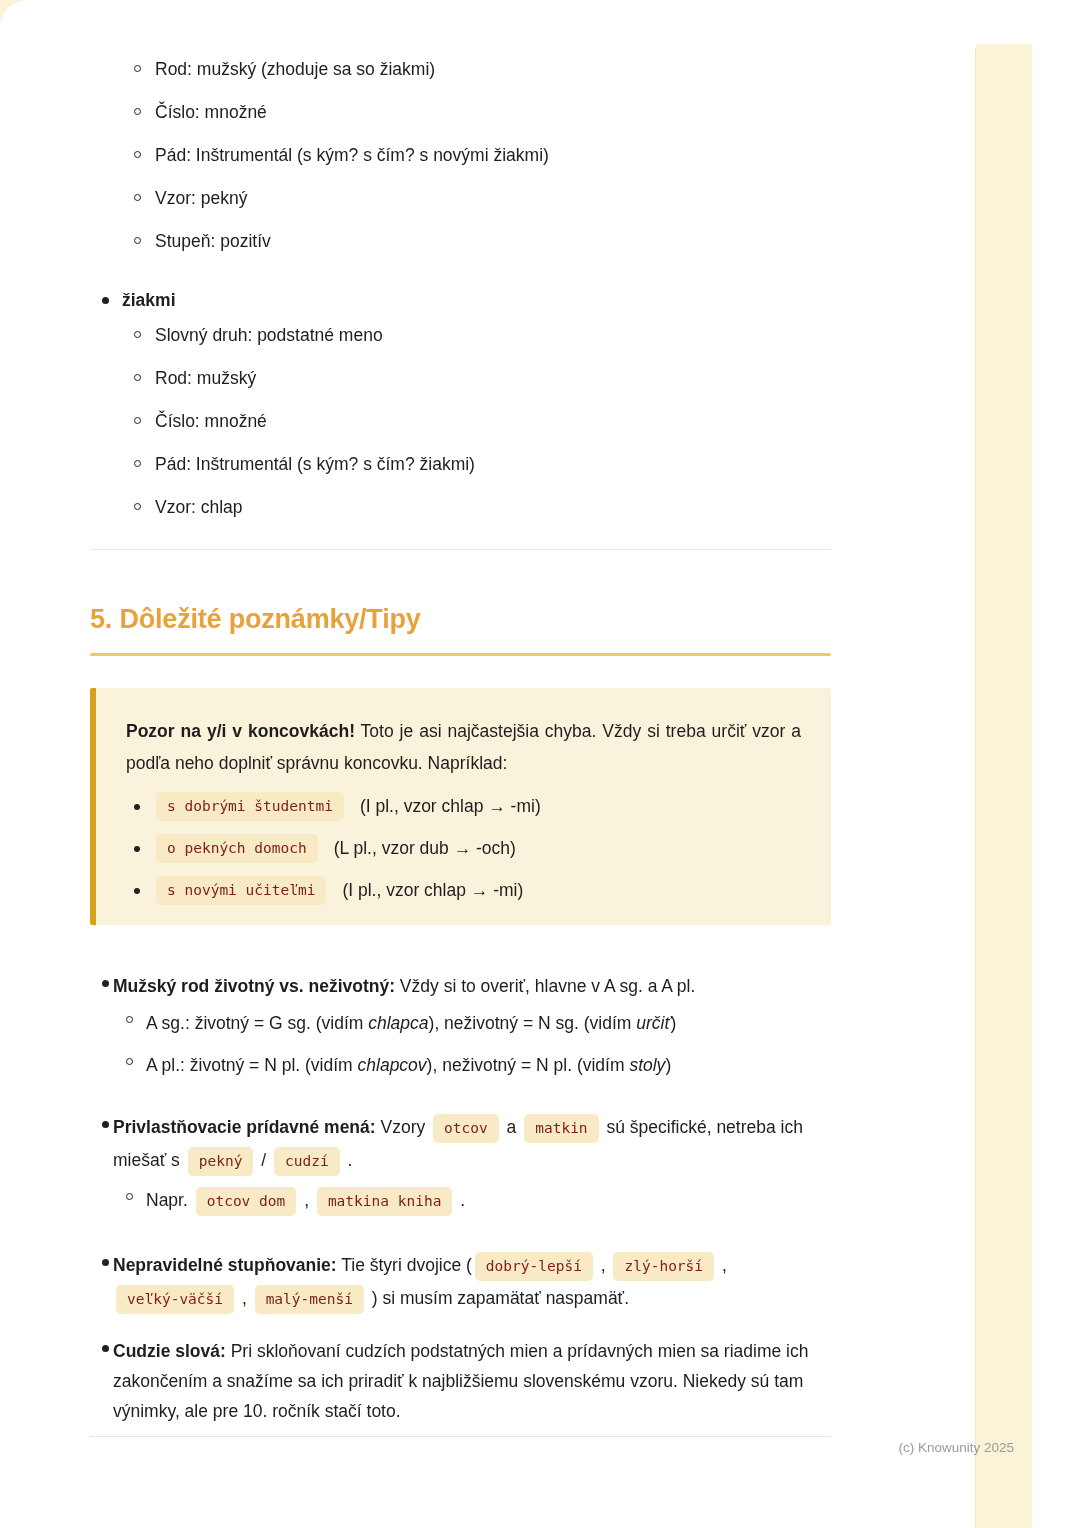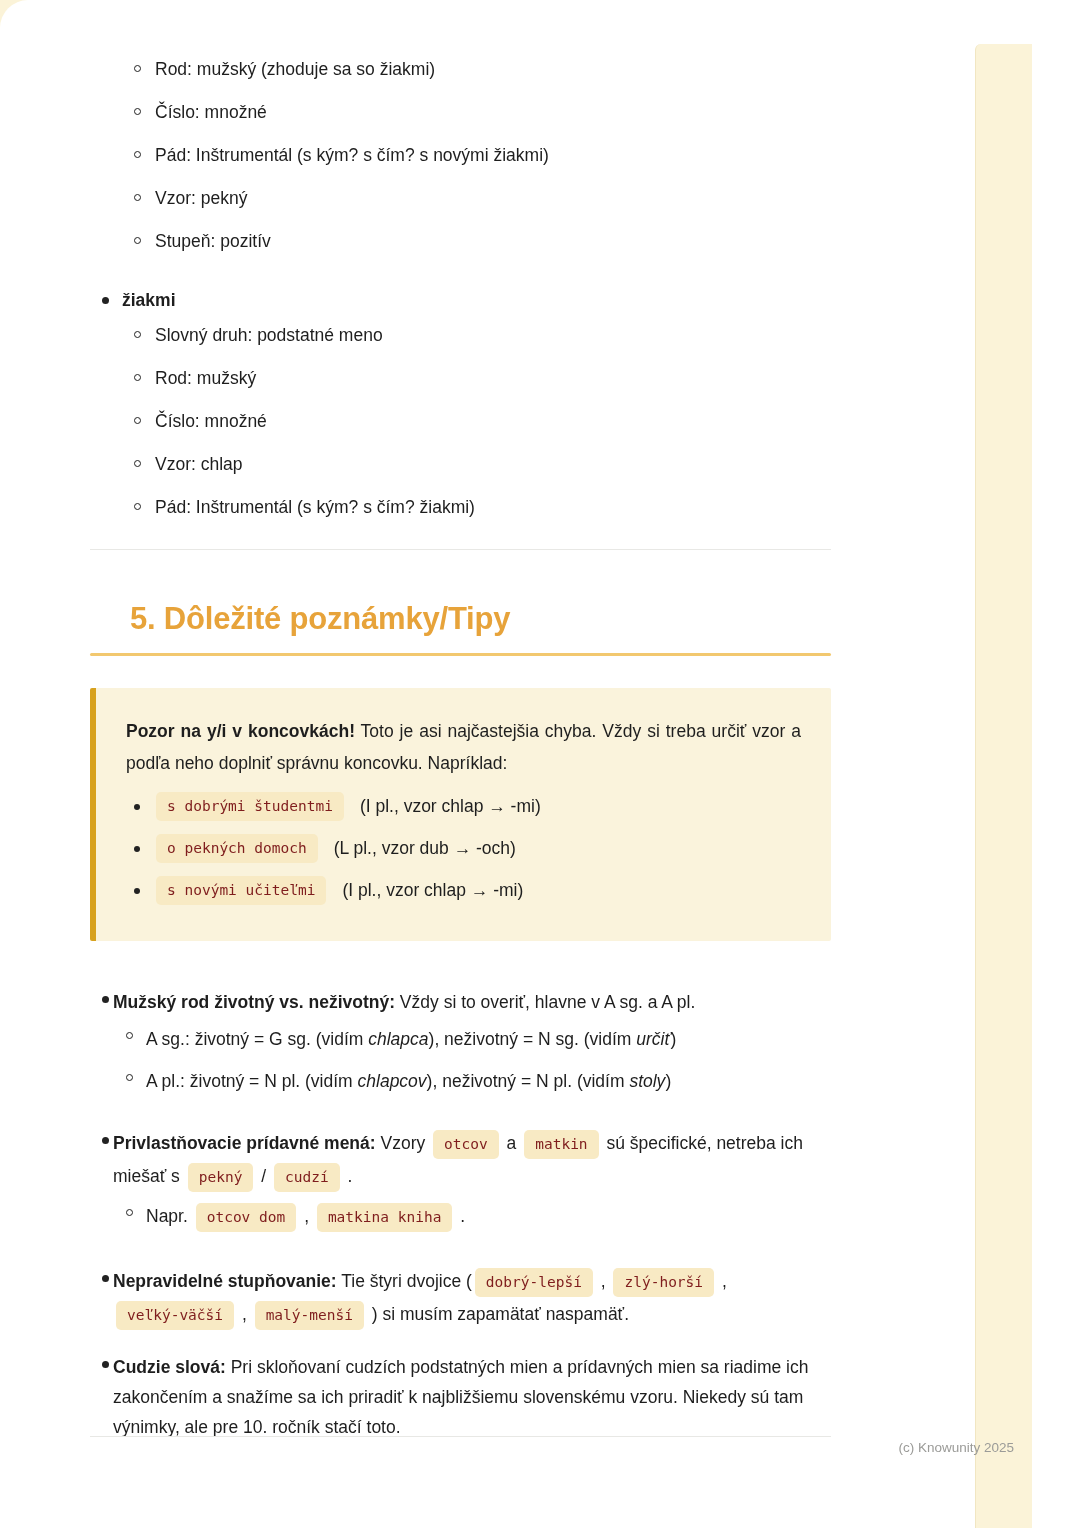--- a/index.html
+++ b/index.html
@@ -33,27 +33,27 @@
   .b-disc { flex:0 0 auto; width:7px; height:7px; background:#222; border-radius:50%; margin-top:9px; }
   .sub-list { padding-left:44px; }
   .sub-list .li { gap:14px; margin-bottom:18px; }
   .top-li { padding-left:12px; gap:13px; margin-bottom:10px; }
 
   .block1 { padding-top:57px; }
   .block2 { margin-top:34px; }
 
   .divider { border:none; border-top:1px solid #E8E8E5; margin-top:29px; }
 
-  .heading { margin-top:48px; font-size:31px; line-height:42px; font-weight:700; color:#E7A33A; letter-spacing:-0.2px;margin-left:40px; }
+  .heading { margin-top:48px; font-size:27px; line-height:42px; font-weight:700; color:#E7A33A; letter-spacing:-0.2px; }
   .heading-rule { margin-top:13px; height:3px; background:#F2C86F; border-radius:2px; }
 
   
   .callout {
     margin-top:32px; background:#FAF3DC; border-left:6px solid #D7A11E;
-    padding:27px 30px 36px 30px; border-radius:2px;
+    padding:27px 30px 20px 30px; border-radius:2px;
   }
   .callout-lead { font-size:17.5px; line-height:32px; text-align:justify; }
   .callout-items { margin-top:10px; }
   .callout-item { display:flex; align-items:center; gap:16px; margin-top:13px; padding-left:8px; }
   .callout-item .b-disc { margin-top:0; width:6px; height:6px; }
   .note { font-size:17.5px; }
 
   
   .chip {
     display:inline-block;
@@ -127,25 +127,25 @@
       <div class="li">
         <span class="b-circle"></span>
         <span class="li-text">Rod: mužský</span>
       </div>
       <div class="li">
         <span class="b-circle"></span>
         <span class="li-text">Číslo: množné</span>
       </div>
       <div class="li">
         <span class="b-circle"></span>
+        <span class="li-text">Pád: Inštrumentál (s kým? s čím? žiakmi)</span>
+      </div>
+      <div class="li">
+        <span class="b-circle"></span>
         <span class="li-text">Vzor: chlap</span>
-      </div>
-      <div class="li">
-        <span class="b-circle"></span>
-        <span class="li-text">Pád: Inštrumentál (s kým? s čím? žiakmi)</span>
       </div>
     </div>
   </section>
 
   <hr class="divider">
 
   <h2 class="heading">5. Dôležité poznámky/Tipy</h2>
   <div class="heading-rule"></div>
 
   <aside class="callout">

